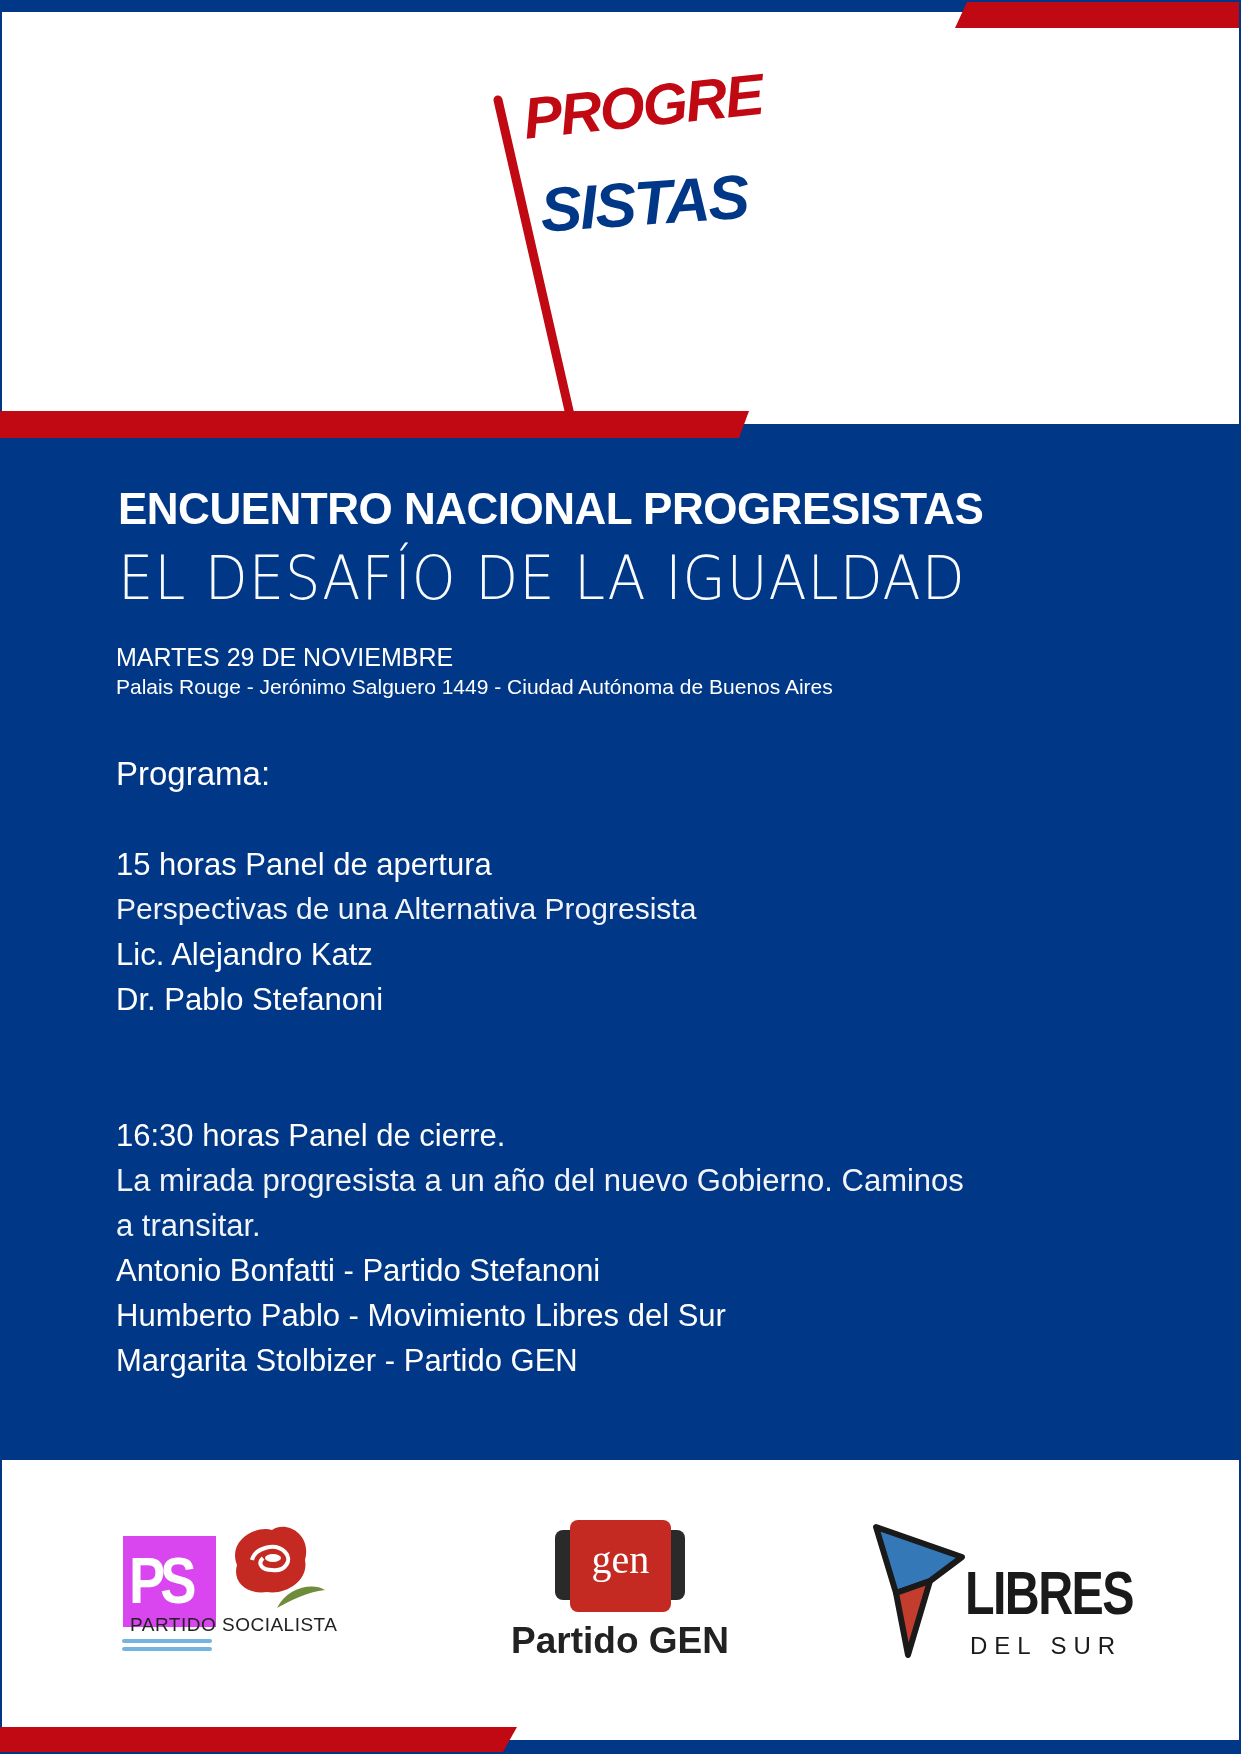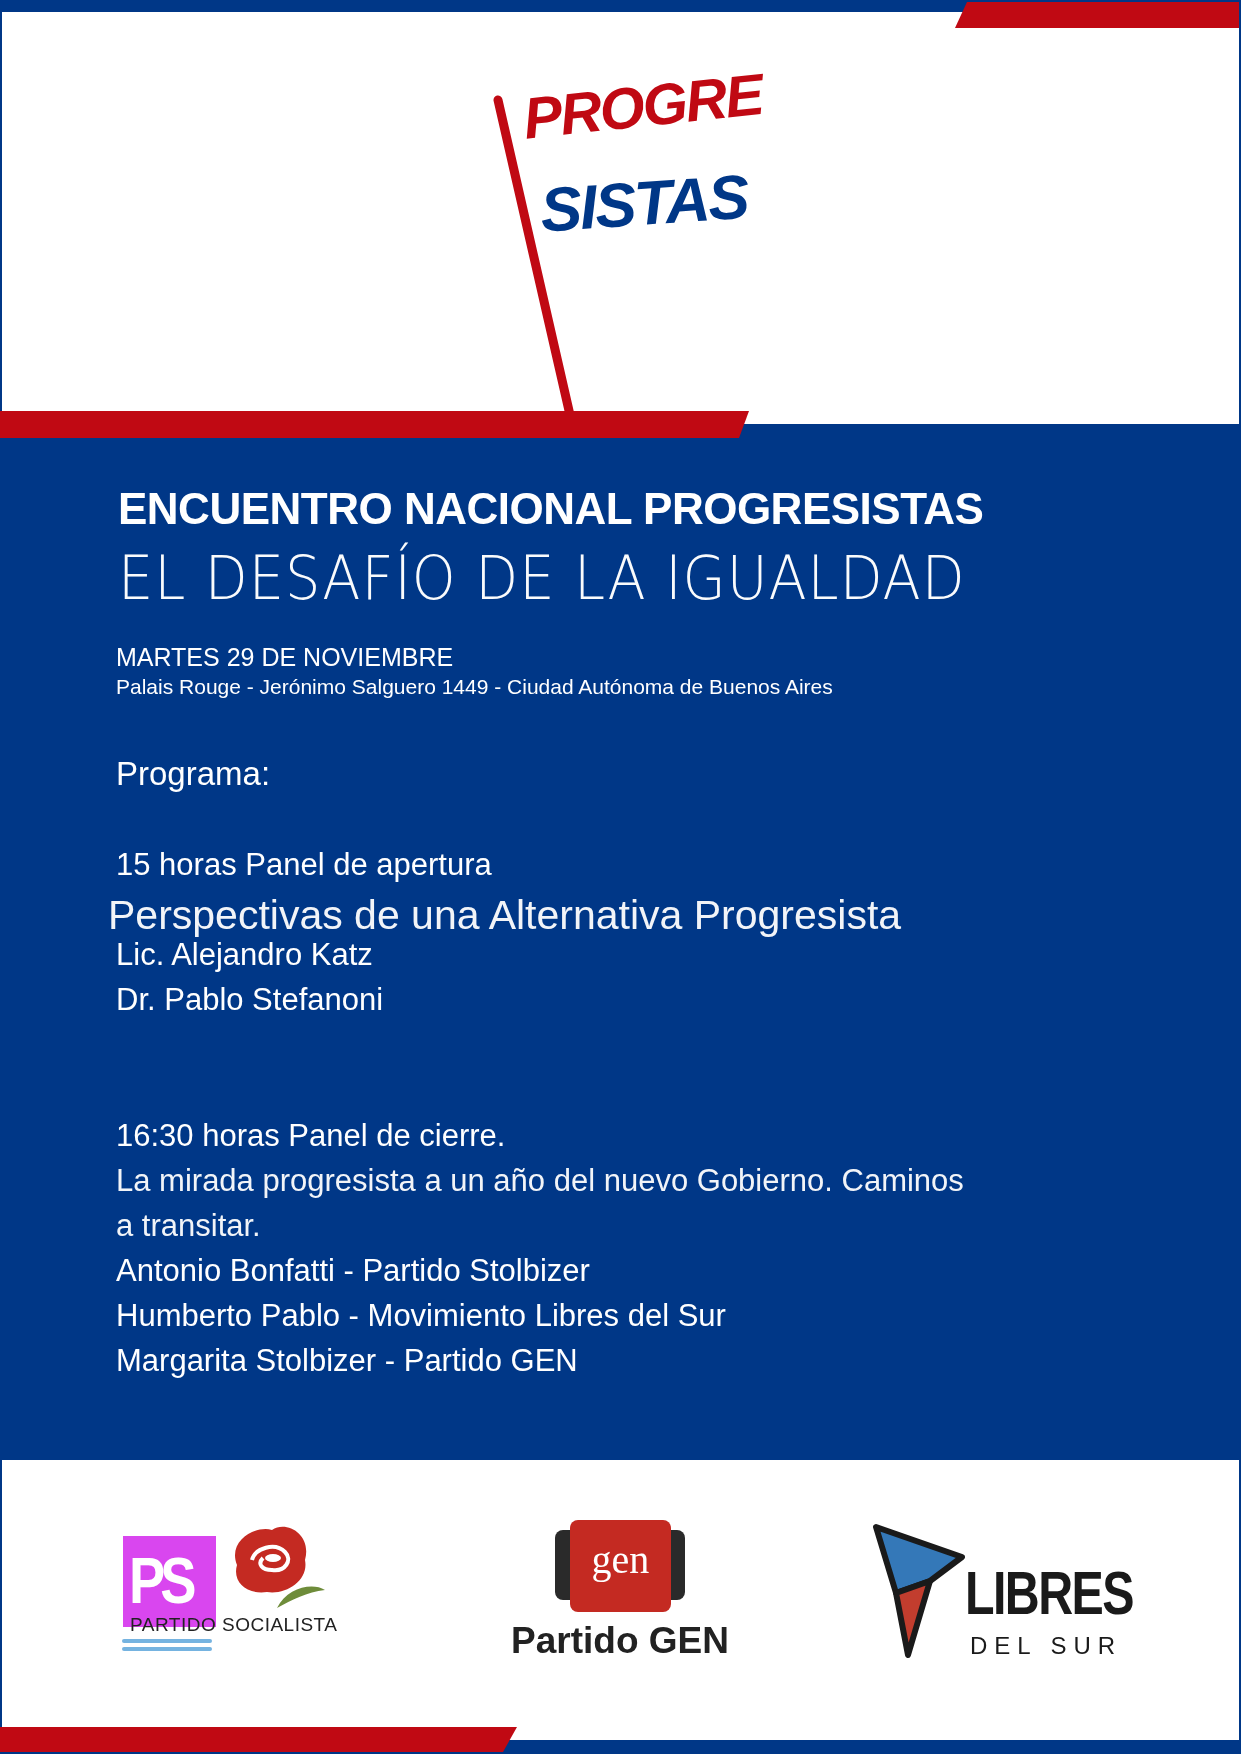--- a/index.html
+++ b/index.html
@@ -34,28 +34,28 @@
 
   <div class="abs body-text" style="left:118px;top:484px;font-size:44px;font-weight:bold;letter-spacing:-0.5px;">ENCUENTRO NACIONAL PROGRESISTAS</div>
   <div class="abs body-text" style="left:118px;top:543px;font-size:60px;font-weight:normal;letter-spacing:1px;transform:scaleX(0.93);transform-origin:left top;-webkit-text-stroke:0;font-family:'DejaVu Sans', sans-serif;font-weight:200;opacity:0.98;">EL DESAFÍO DE LA IGUALDAD</div>
 
   <div class="abs body-text" style="left:116px;top:643px;font-size:25px;">MARTES 29 DE NOVIEMBRE</div>
   <div class="abs body-text" style="left:116px;top:675px;font-size:21px;">Palais Rouge - Jerónimo Salguero 1449 - Ciudad Autónoma de Buenos Aires</div>
 
   <div class="abs body-text" style="left:116px;top:755px;font-size:33px;font-weight:normal;text-align:center;">Programa:</div>
 
   <div class="abs body-text" style="left:116px;top:847px;font-size:31px;">15 horas Panel de apertura</div>
-  <div class="abs body-text" style="left:108px;top:892px;font-size:41px;font-weight:300;opacity:0.95;">Perspectivas de una Alternativa Progresista</div>
+  <div class="abs body-text" style="left:116px;top:892px;font-size:30px;font-weight:300;opacity:0.95;">Perspectivas de una Alternativa Progresista</div>
   <div class="abs body-text" style="left:116px;top:937px;font-size:31px;">Lic. Alejandro Katz</div>
   <div class="abs body-text" style="left:116px;top:982px;font-size:31px;">Dr. Pablo Stefanoni</div>
 
   <div class="abs body-text" style="left:116px;top:1118px;font-size:31px;">16:30 horas Panel de cierre.</div>
   <div class="abs body-text" style="left:116px;top:1163px;font-size:31px;opacity:0.95;">La mirada progresista a un año del nuevo Gobierno. Caminos</div>
   <div class="abs body-text" style="left:116px;top:1208px;font-size:31px;opacity:0.95;">a transitar.</div>
-  <div class="abs body-text" style="left:116px;top:1253px;font-size:31px;">Antonio Bonfatti - Partido Stolbizer</div>
+  <div class="abs body-text" style="left:116px;top:1253px;font-size:31px;">Antonio Bonfatti - Partido Stefanoni</div>
   <div class="abs body-text" style="left:116px;top:1298px;font-size:31px;">Humberto Pablo - Movimiento Libres del Sur</div>
   <div class="abs body-text" style="left:116px;top:1343px;font-size:31px;">Margarita Stolbizer - Partido GEN</div>
 
   <div class="abs" style="left:122px;top:1520px;width:220px;height:120px;">
     <div class="abs" style="left:1px;top:16px;width:93px;height:91px;background:#d946ef;">
       <span style="position:absolute;left:6px;top:8px;color:#fff;font-size:64px;font-weight:bold;letter-spacing:-6px;font-family:'Liberation Sans', sans-serif;transform:scaleX(0.85);transform-origin:left top;">PS</span>
     </div>
     <svg width="110" height="90" viewBox="0 0 110 90" style="position:absolute;left:95px;top:0px;">
       <path d="M20 45 C10 20 40 5 55 10 C70 0 95 15 88 40 C92 60 70 75 50 72 C30 75 15 62 20 45 Z" fill="#c42a22"></path>
       <path d="M35 40 C38 28 58 22 68 32 C76 40 68 52 55 50 C45 50 40 44 46 38" fill="none" stroke="#fff" stroke-width="4"></path>

